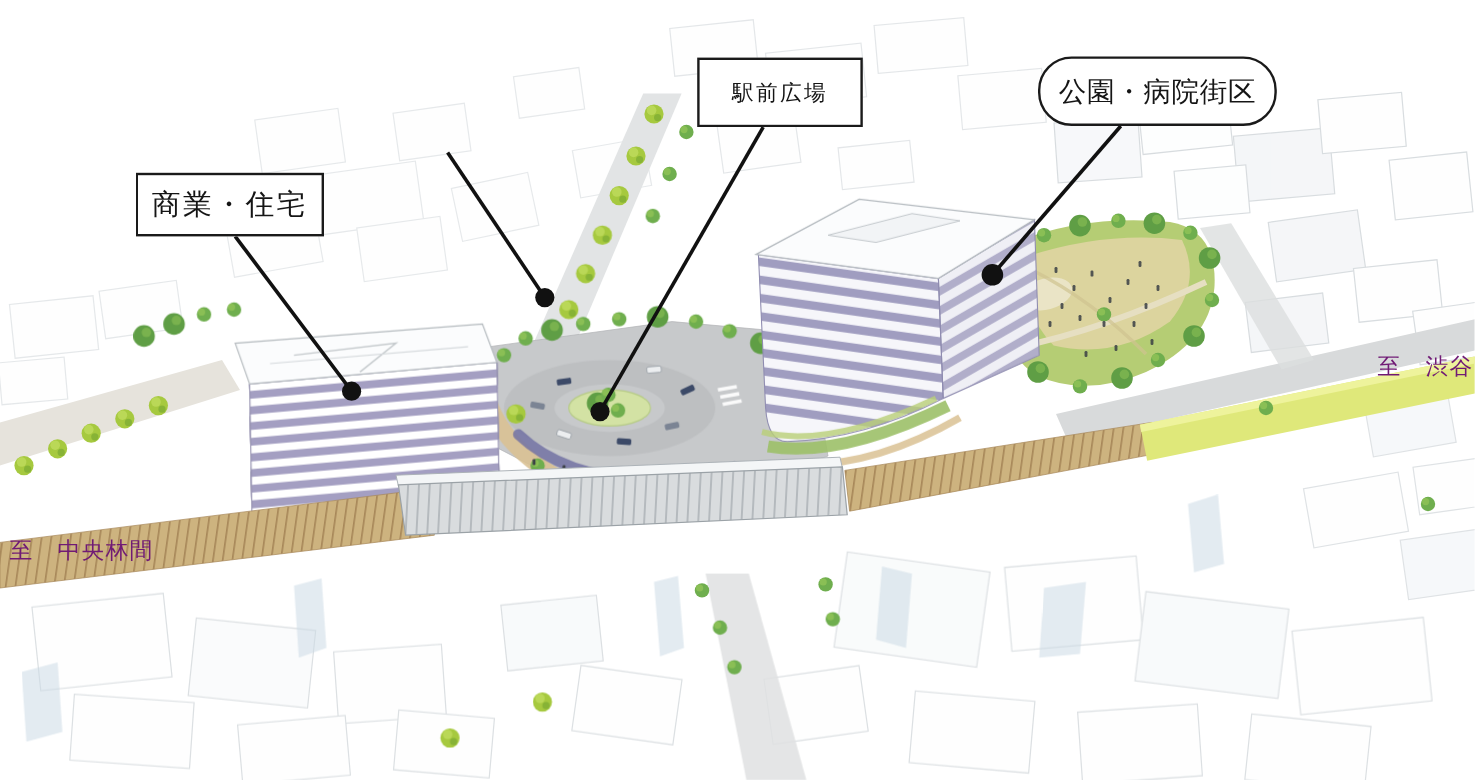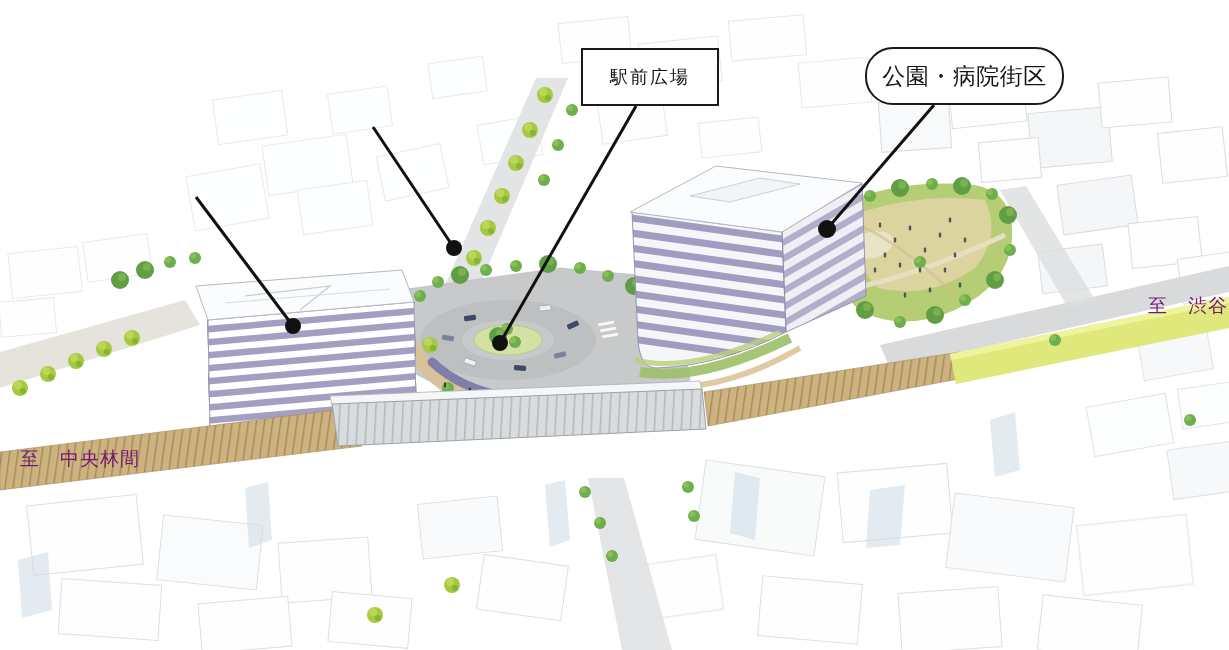--- a/index.html
+++ b/index.html
@@ -16,21 +16,21 @@
   .callout span{display:block;}
   #co-commercial{left:113px;top:144px;width:157px;height:53px;font-size:24px;}
   #co-roadside  {left:318px;top:73px; width:137px;height:54px;font-size:24px;}
   #co-plaza     {left:571px;top:48px; width:138px;height:58px;font-size:18px;margin-left:10px;}
   #co-park      {left:865px;top:47px; width:199px;height:58px;font-size:23px;letter-spacing:0.5px;border-radius:28px;}
   #co-station   {left:296px;top:432px;width:318px;height:46px;font-size:25px;letter-spacing:1px;}
   .dir-label{
     position:absolute;font-size:19px;letter-spacing:1px;color:#701a75;white-space:nowrap;
   }
   #dir-shibuya{left:1148px;top:293px;}
-  #dir-chuorinkan{left:20px;top:446px;}
+  #dir-chuorinkan{left:8px;top:446px;}
 </style>
 </head>
 <body>
 
 <div id="stage">
 
   <svg id="scene" width="1229" height="650" viewBox="0 0 1229 650">
     <defs>
       <pattern id="stripeL" width="12" height="13" patternUnits="userSpaceOnUse" patternTransform="rotate(-5)">
         <rect width="12" height="13" fill="#ffffff"></rect>
@@ -429,20 +429,23 @@
         <line x1="636" y1="106" x2="500" y2="343"></line>
           <circle cx="500" cy="343" r="8" stroke="none"></circle>
       </g>
       <g>
         <line x1="934" y1="105" x2="827" y2="229"></line>
           <circle cx="827" cy="229" r="9" stroke="none"></circle>
       </g>
     </g>
   </svg>
 
+  <div class="callout" id="co-commercial">
+    <span>商業・住宅</span>
+  </div>
   <div class="callout" id="co-plaza">
     <span>駅前広場</span>
   </div>
   <div class="callout" id="co-park">
     <span>公園・病院街区</span>
   </div>
 
   <div class="dir-label" id="dir-shibuya">
     <span>至　渋谷</span>
   </div>

